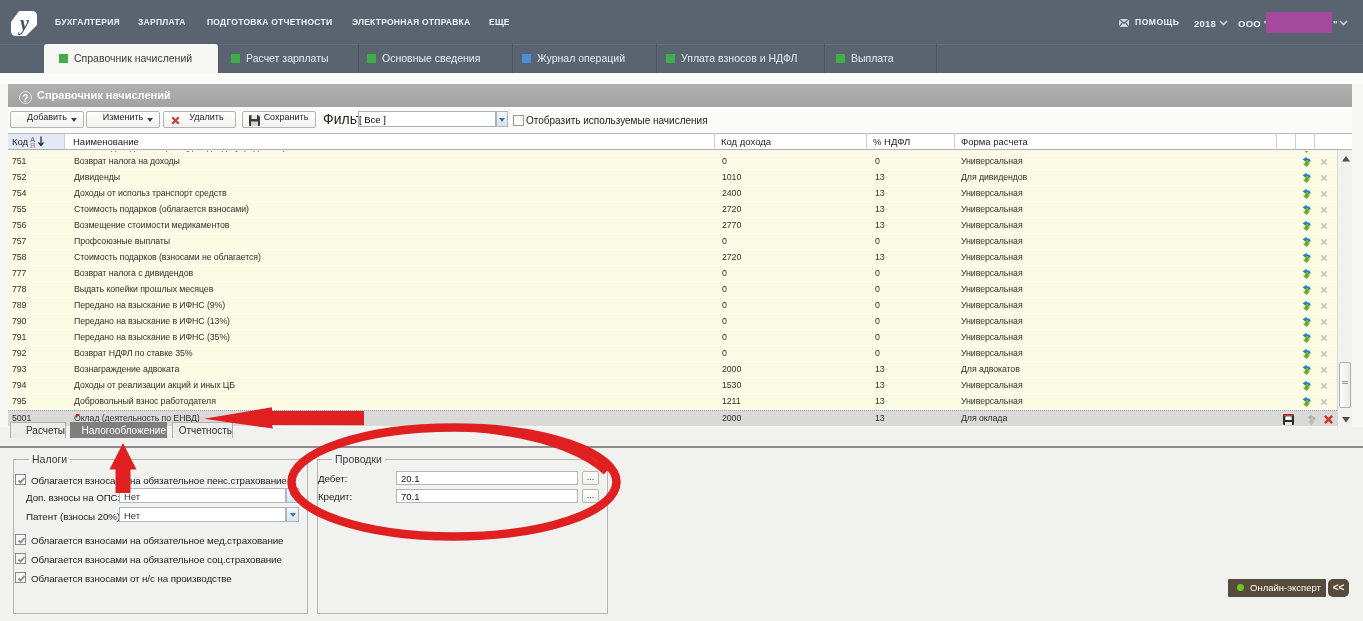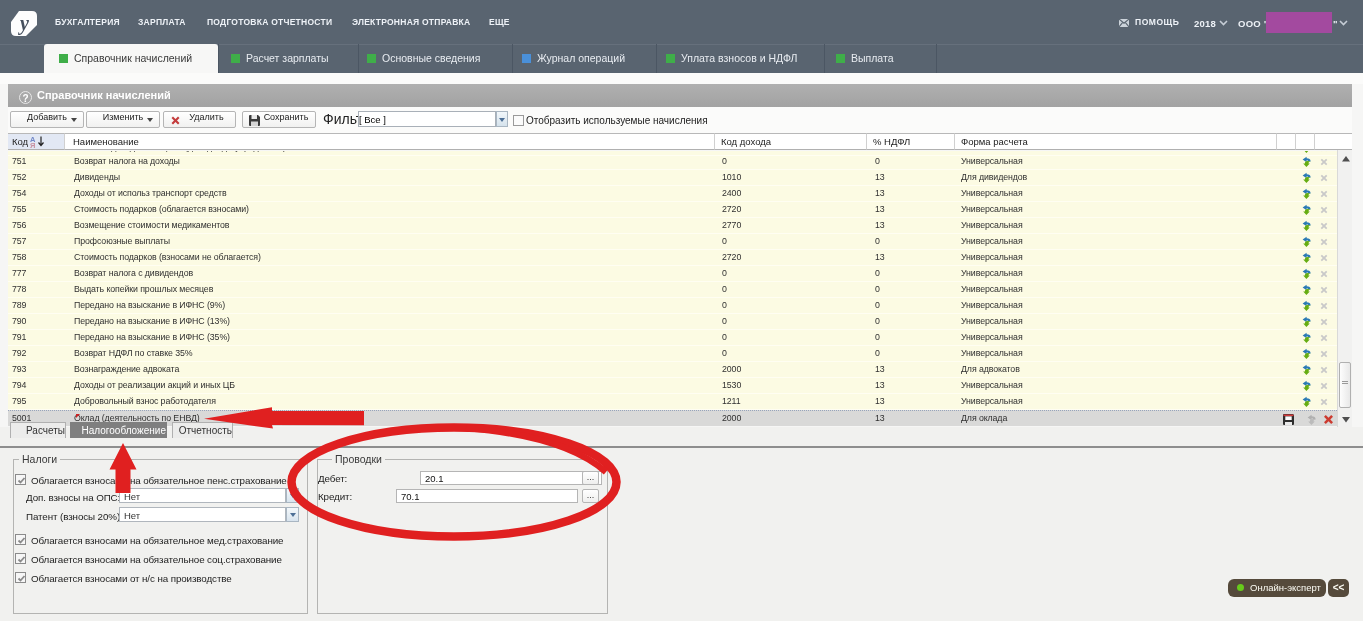--- a/index.html
+++ b/index.html
@@ -27,21 +27,21 @@
 .row div{position:absolute;top:2px}
 .c0{left:4px}.c1{left:66px}.c2{left:714px}.c3{left:867px}.c4{left:953px}
 .swapic{position:absolute;left:1294px;top:2px}
 .xic{position:absolute;left:1311px;top:3px;width:10px;height:10px}
 
 #sbar{left:1337px;top:150px;width:15px;height:277px;background:#f1f1f0;border-left:1px solid #d9d9d8}
 
 #botline{left:0px;top:446px;width:1363px;height:2px;background:#8e8e8e}
 .mtab{position:absolute;top:422px;height:16px;background:#ececeb;border:1px solid #b0b0b0;border-bottom:none;font-size:10px;color:#333;text-align:right;line-height:15px}
 fieldset{position:absolute;border:1px solid #b4b4b2;background:#f1f1ef}
-legend{font-size:10.5px;color:#3a3a3a;margin-left:5px;padding:0 3px}
+legend{font-size:10.5px;color:#3a3a3a;margin-left:15px;padding:0 3px}
 .lbl{position:absolute;font-size:9.8px;letter-spacing:-.1px;color:#222;white-space:nowrap}
 .cb{position:absolute;width:11px;height:11px;background:#f6f6f6;border:1px solid #8b8b8b}
 .cb svg{position:absolute;left:0px;top:0px}
 .dd{position:absolute;height:15px;background:#fff;border:1px solid #b0b6bd;font-size:9.5px;color:#333;line-height:15px;padding-left:4px}
 .ddb{position:absolute;width:13px;height:15px;background:linear-gradient(#f4f8fb,#d8e4ee);border:1px solid #a9b6c2}
 .ddb:after{content:"";position:absolute;left:3px;top:5px;border-left:3.5px solid transparent;border-right:3.5px solid transparent;border-top:4.5px solid #4d6f96}
 .inp{position:absolute;height:14px;background:#fff;border:1px solid #b5b5b5;font-size:9.5px;color:#111;line-height:13px;padding-left:4px}
 .dots{position:absolute;width:17px;height:14px;background:linear-gradient(#fff,#efefee);border:1px solid #b5b5b5;border-radius:2px;text-align:center;font-size:9px;color:#333;line-height:10px}
 </style></head>
 <body>
@@ -429,27 +429,27 @@
   </div>
 <div class="lbl" style="left:31px;top:554px">Облагается взносами на обязательное соц.страхование</div>
 <div class="cb" style="left:15px;top:572px">
     <svg width="11" height="11">
       <path d="M2.5 5.5 L4.5 7.5 L8.5 3" stroke="#8a8a8a" stroke-width="1.8" fill="none"></path>
     </svg>
   </div>
 <div class="lbl" style="left:31px;top:573px">Облагается взносами от н/с на производстве</div>
 
 <div class="lbl" style="left:318px;top:473px">Дебет:</div>
-<div class="inp" style="left:420px;top:471px;width:182px">20.1</div>
+<div class="inp" style="left:396px;top:471px;width:182px">20.1</div>
 <div class="dots" style="left:582px;top:471px">...</div>
 <div class="lbl" style="left:318px;top:491px">Кредит:</div>
 <div class="inp" style="left:396px;top:489px;width:182px">70.1</div>
 <div class="dots" style="left:582px;top:489px">...</div>
 
-<div class="abs" style="left:1228px;top:579px;width:98px;height:18px;background:#554a3b;border-radius:6px;color:#fdfdf5;font-size:10px;line-height:18px;font-size:9.5px"><span style="display:inline-block;width:7px;height:7px;border-radius:50%;background:#67cb1b;margin:0 6px 0 9px"></span>Онлайн-эксперт</div>
+<div class="abs" style="left:1228px;top:579px;width:98px;height:18px;background:#554a3b;border-radius:1px;color:#fdfdf5;font-size:10px;line-height:18px;font-size:9.5px"><span style="display:inline-block;width:7px;height:7px;border-radius:50%;background:#67cb1b;margin:0 6px 0 9px"></span>Онлайн-эксперт</div>
 <div class="abs" style="left:1328px;top:579px;width:21px;height:18px;background:#554a3b;border-radius:5px;color:#fdfdf5;font-size:10px;line-height:17px;text-align:center;font-weight:bold">&lt;&lt;</div>
 
 <svg class="abs" style="left:0;top:0;pointer-events:none" width="1363" height="621" viewBox="0 0 1363 621">
   <g fill="#e02020">
     <polygon points="204,418.8 272,407.3 272,411 364,411 364,425.2 272,425 273,428.6"></polygon>
     <polygon points="123,443 136.5,469.5 130.5,469.5 130.5,493 115.5,493 115.5,469.5 109.5,469.5"></polygon>
   </g>
   <ellipse cx="454" cy="482" rx="162.5" ry="54.5" fill="none" stroke="#e02020" stroke-width="8.5"></ellipse>
     <path d="M466 428 Q 565 436 606 472" fill="none" stroke="#e02020" stroke-width="6.5"></path>
 </svg>

